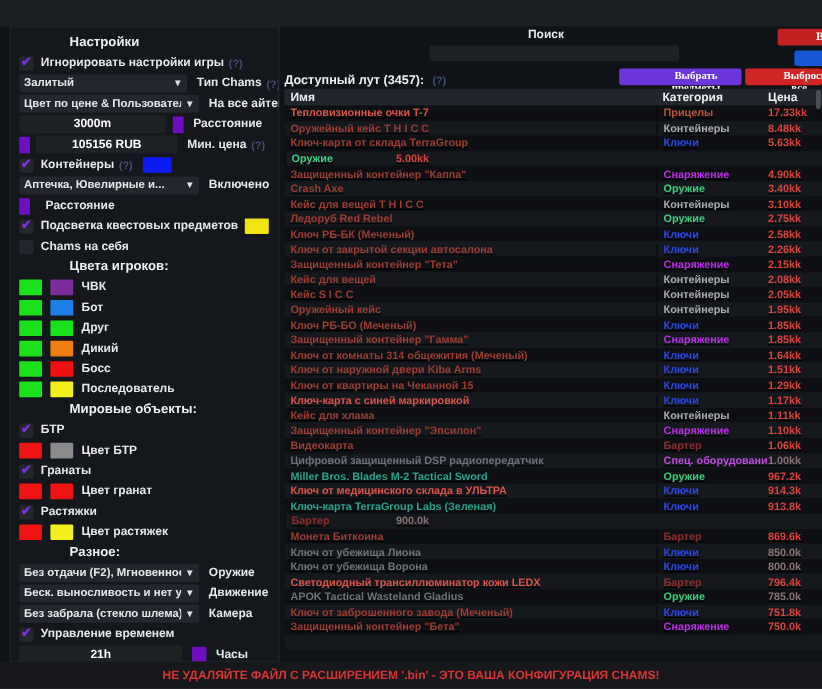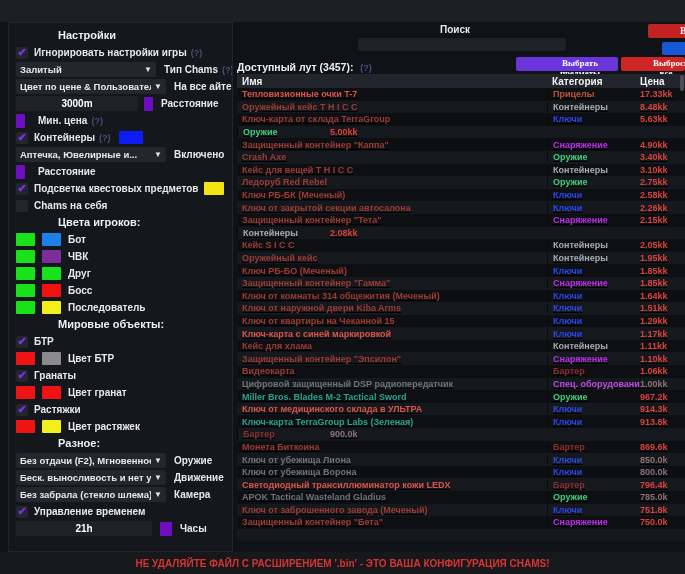--- a/index.html
+++ b/index.html
@@ -90,20 +90,21 @@
     </div>
 
     <div class="crow">
       <div class="inp" style="width:122px">3000m</div>
       <span class="sw tall" style="margin-left: 6px; background: rgb(109, 15, 191);"></span>
       <span class="lbl">Расстояние</span>
     </div>
 
     <div class="crow">
       <span class="sw tall" style="margin-right: 5px; background: rgb(109, 15, 191);"></span>
+      <div class="inp" style="width:118px">105156 RUB</div>
       <span class="lbl">Мин. цена</span>
       <span class="help">(?)</span>
     </div>
 
     <div class="crow">
       <span class="cb checked">✔</span>
       <span>Контейнеры</span>
       <span class="help">(?)</span>
       <span class="sw wide" style="background: rgb(13, 28, 245);"></span>
     </div>
@@ -129,36 +130,41 @@
 
     <div class="crow">
       <span class="cb">✔</span>
       <span>Chams на себя</span>
     </div>
 
     <div class="section-title">Цвета игроков:</div>
     <div id="player-colors">
   <div class="crow">
     <span class="sw pc c1" style="background: rgb(26, 226, 26);"></span>
+    <span class="sw pc c2" style="background: rgb(123, 45, 155);"></span>
+    <span class="plabel">ЧВК</span>
+  </div>
+
+  <div class="crow">
+    <span class="sw pc c1" style="background: rgb(26, 226, 26);"></span>
     <span class="sw pc c2" style="background: rgb(30, 127, 232);"></span>
     <span class="plabel">Бот</span>
   </div>
 
   <div class="crow">
     <span class="sw pc c1" style="background: rgb(26, 226, 26);"></span>
-    <span class="sw pc c2" style="background: rgb(123, 45, 155);"></span>
-    <span class="plabel">ЧВК</span>
-  </div>
-
-  <div class="crow">
-    <span class="sw pc c1" style="background: rgb(26, 226, 26);"></span>
     <span class="sw pc c2" style="background: rgb(26, 226, 26);"></span>
     <span class="plabel">Друг</span>
   </div>
 
+  <div class="crow">
+    <span class="sw pc c1" style="background: rgb(26, 226, 26);"></span>
+    <span class="sw pc c2" style="background: rgb(240, 125, 18);"></span>
+    <span class="plabel">Дикий</span>
+  </div>
 
   <div class="crow">
     <span class="sw pc c1" style="background: rgb(26, 226, 26);"></span>
     <span class="sw pc c2" style="background: rgb(240, 17, 17);"></span>
     <span class="plabel">Босс</span>
   </div>
 
   <div class="crow">
     <span class="sw pc c1" style="background: rgb(26, 226, 26);"></span>
     <span class="sw pc c2" style="background: rgb(242, 239, 28);"></span>
@@ -317,20 +323,21 @@
     <div class="c-price" style="color: rgb(216, 66, 58);">2.26kk</div>
   </div>
 
   <div class="trow">
     <div class="c-name" style="color: rgb(156, 60, 51);">Защищенный контейнер "Тета"</div>
     <div class="c-cat" style="color: rgb(187, 47, 232);">Снаряжение</div>
     <div class="c-price" style="color: rgb(216, 66, 58);">2.15kk</div>
   </div>
 
   <div class="trow">
+    <div class="c-name" style="color: rgb(156, 60, 51);">Кейс для вещей</div>
     <div class="c-cat" style="color: rgb(166, 171, 177);">Контейнеры</div>
     <div class="c-price" style="color: rgb(216, 66, 58);">2.08kk</div>
   </div>
 
   <div class="trow">
     <div class="c-name" style="color: rgb(156, 60, 51);">Кейс S I C C</div>
     <div class="c-cat" style="color: rgb(166, 171, 177);">Контейнеры</div>
     <div class="c-price" style="color: rgb(216, 66, 58);">2.05kk</div>
   </div>
 

